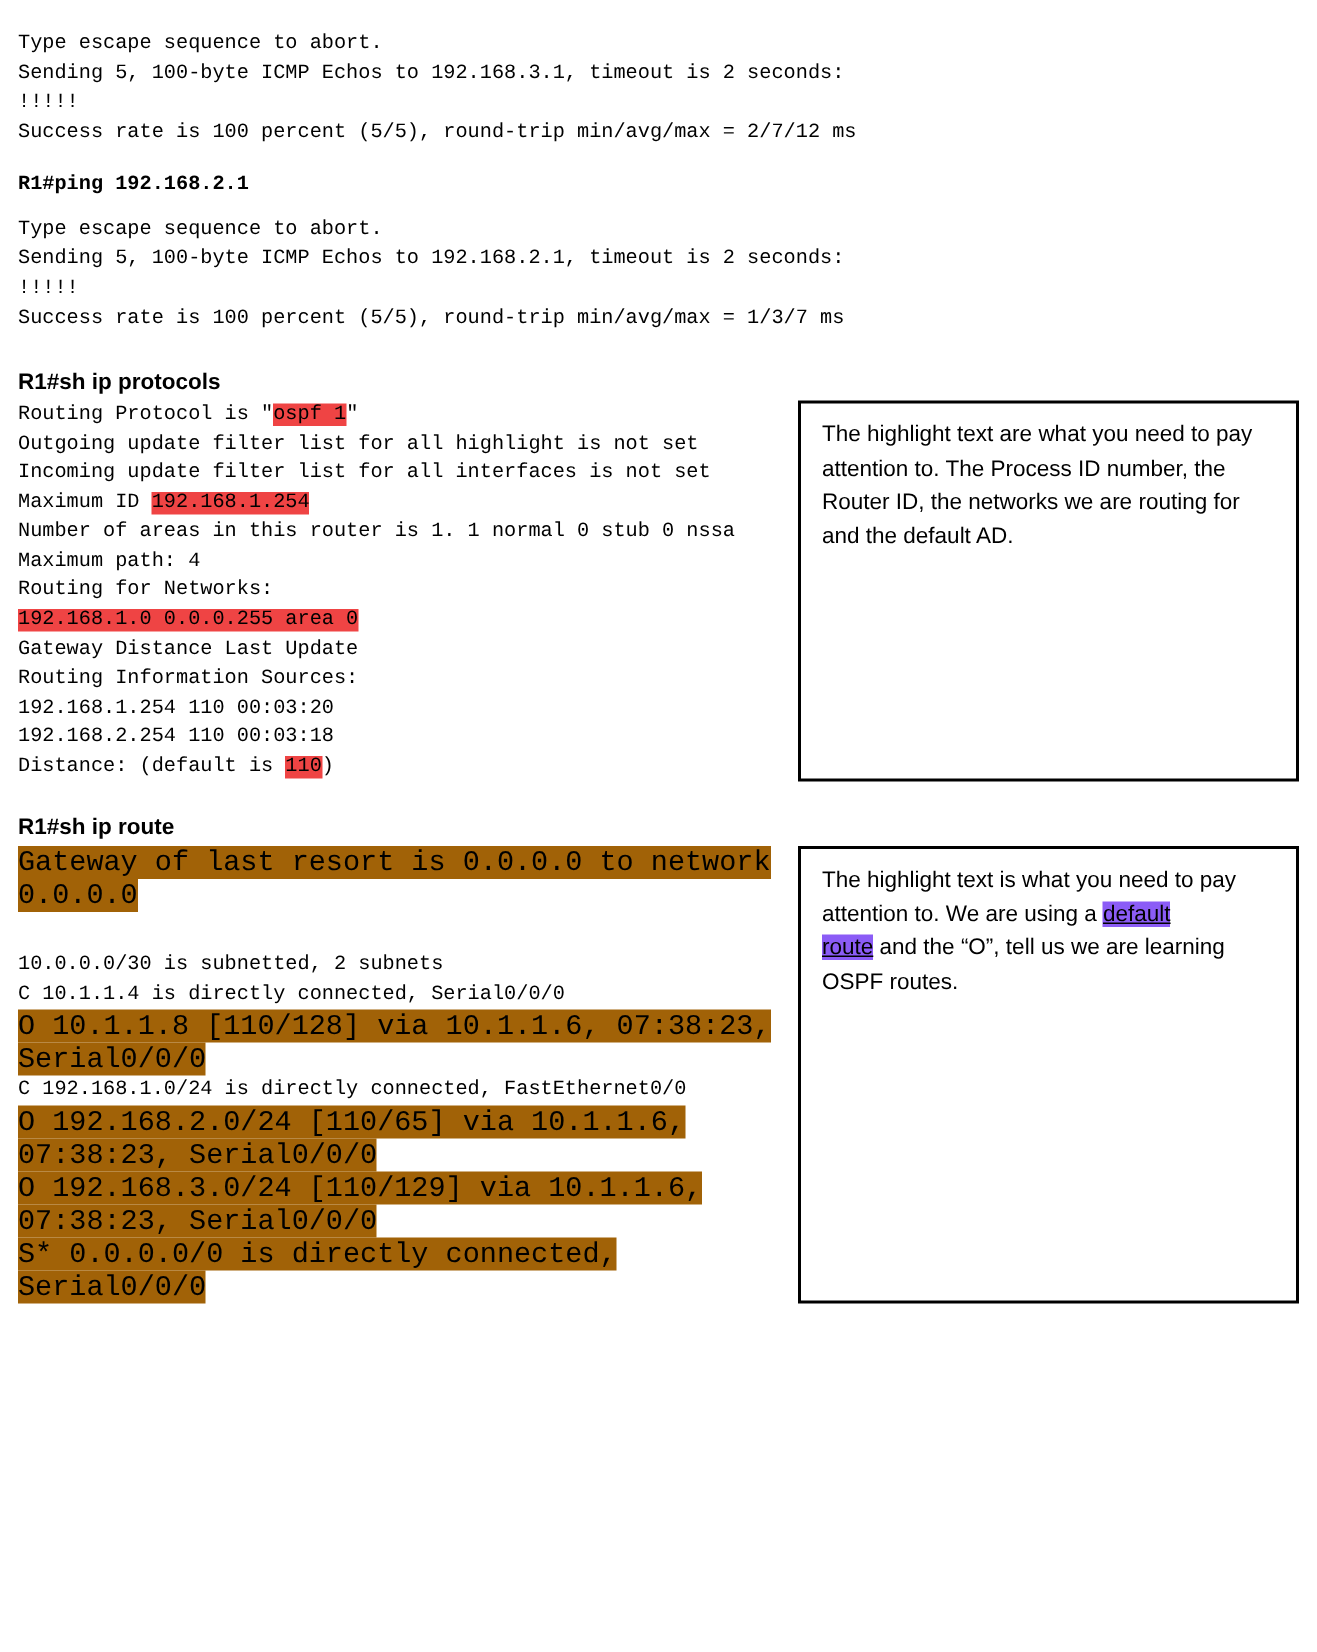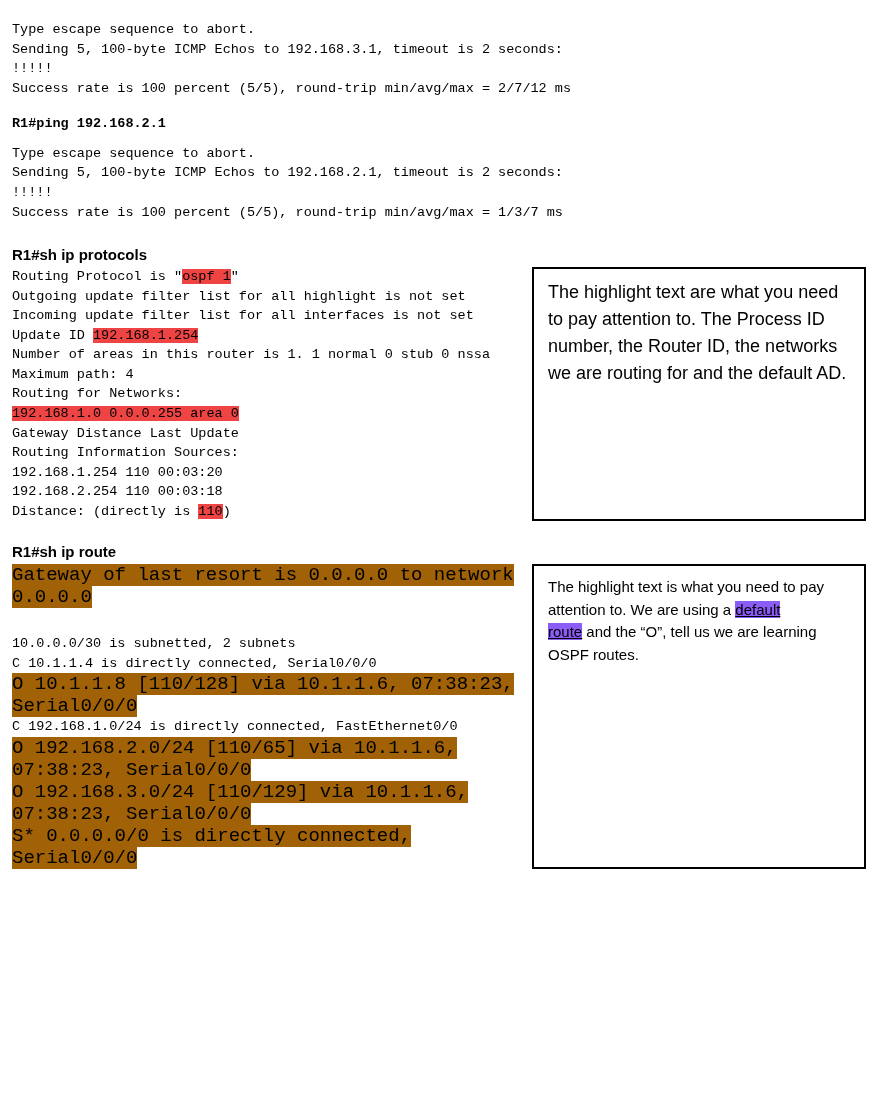--- a/index.html
+++ b/index.html
@@ -30,21 +30,21 @@
       margin-bottom: 4px;
     }
     .left-col {
       flex: 0 0 510px;
       max-width: 510px;
     }
     .right-col {
       flex: 1;
       border: 2px solid #000;
       padding: 10px 14px;
-      font-size: 18px;
+      font-size: 15px;
       line-height: 1.5;
       font-family: Arial, sans-serif;
     }
     .divider { height: 10px; }
     .cmd-heading {
       font-family: Arial, sans-serif;
       font-size: 15px;
       font-weight: bold;
       margin: 8px 0 4px 0;
     }
@@ -83,33 +83,33 @@
 <div class="two-col">
   <div class="left-col mono">
 
     <div>
       <span>Routing Protocol is "</span><span class="highlight-yellow">ospf 1</span><span>"</span>
     </div>
     <div>Outgoing update filter list for all highlight is not set</div>
     <div>Incoming update filter list for all interfaces is not set</div>
 
     <div>
-      <span>Update ID </span><span class="highlight-yellow">192.168.1.254</span>
+      <span>Maximum ID </span><span class="highlight-yellow">192.168.1.254</span>
     </div>
     <div>Number of areas in this router is 1. 1 normal 0 stub 0 nssa</div>
     <div>Maximum path: 4</div>
     <div>Routing for Networks:</div>
     <div><span class="highlight-yellow">192.168.1.0 0.0.0.255 area 0</span></div>
     <div>Gateway Distance Last Update</div>
     <div>Routing Information Sources:</div>
     <div>192.168.1.254 110 00:03:20</div>
     <div>192.168.2.254 110 00:03:18</div>
 
     <div>
-      <span>Distance: (directly is </span><span class="highlight-yellow">110</span><span>)</span>
+      <span>Distance: (default is </span><span class="highlight-yellow">110</span><span>)</span>
     </div>
   </div>
   <div class="right-col">
     <span>The highlight text are what you need to pay attention to. The Process ID number, the Router ID, the networks we are routing for and the default AD.</span>
   </div>
 </div>
 
 <div class="divider"></div>
 
 <div class="cmd-heading">R1#sh ip route</div>

